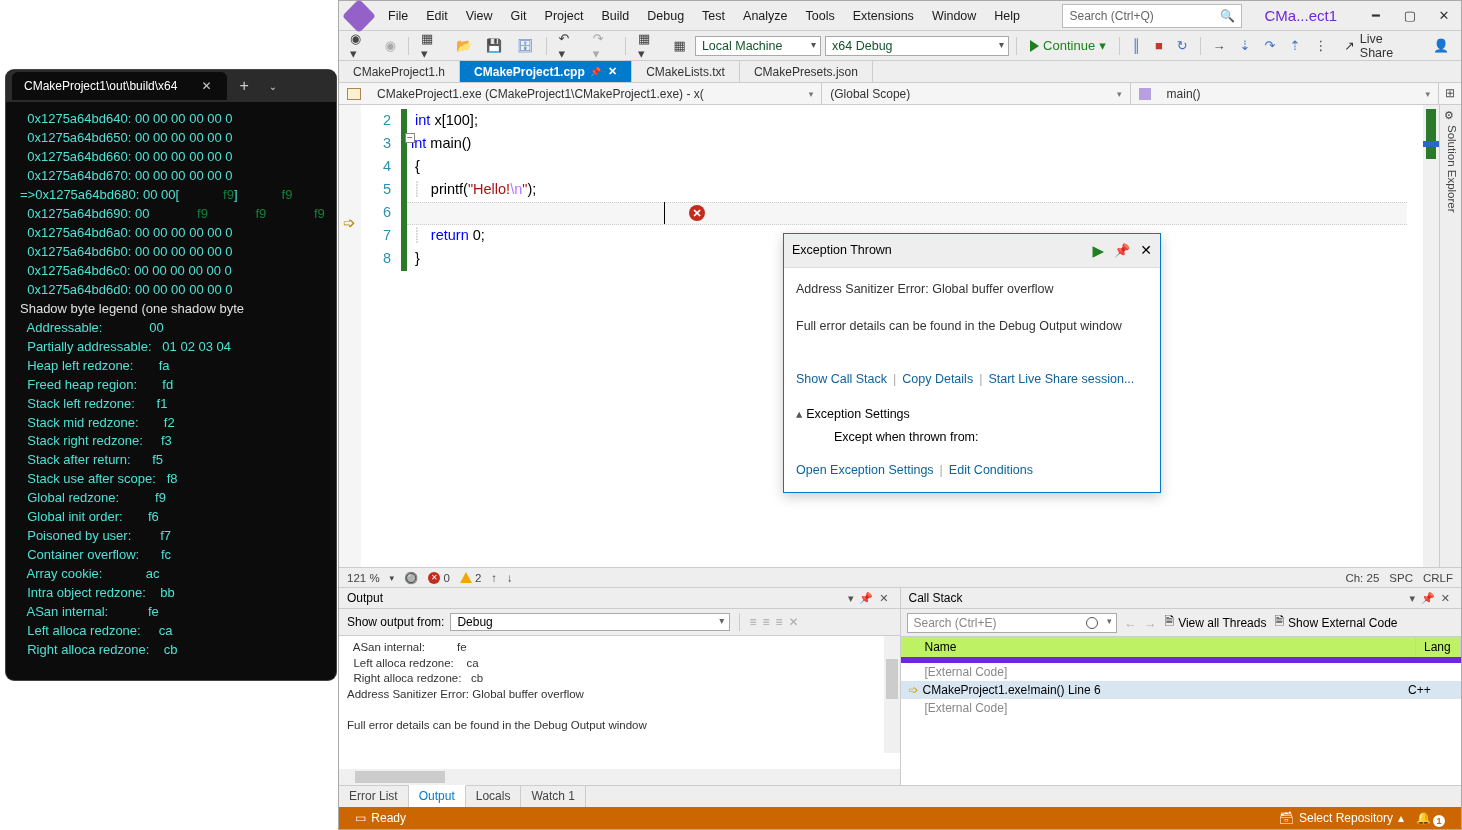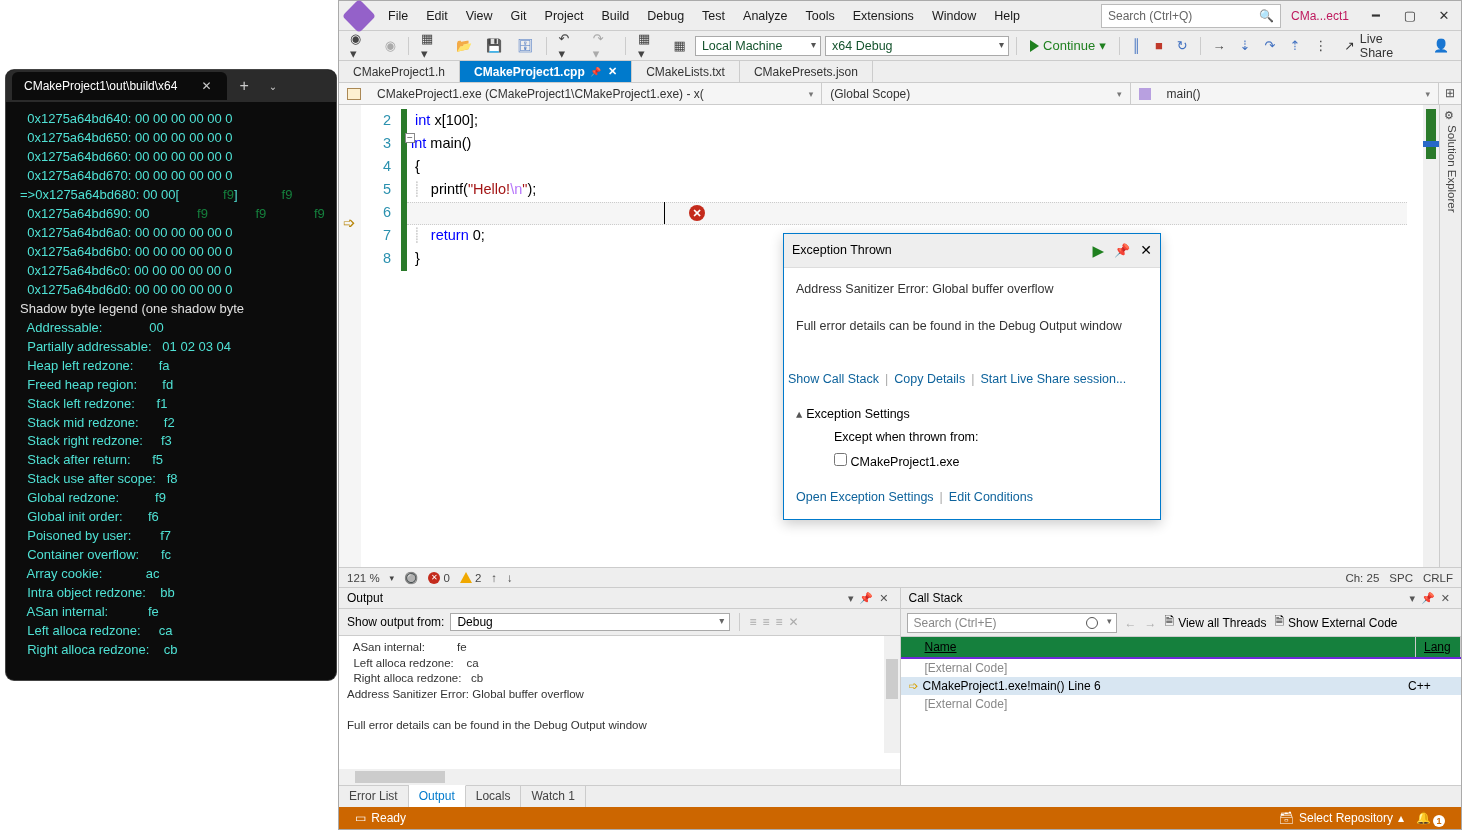--- a/index.html
+++ b/index.html
@@ -20,21 +20,21 @@
 
 .vs { position: absolute; left: 338px; top: 0; right: 0; bottom: 0; background: #eee; border: 1px solid #aaa; display: flex; flex-direction: column; }
 
 
 .titlebar { background: #eee; height: 30px; display: flex; align-items: center; border-bottom: 1px solid #ccc; }
 .vs-logo { width: 24px; height: 24px; margin: 0 8px; background: #9461c9; transform: rotate(45deg); border-radius: 4px; }
 .menu { display: flex; }
 .menu-item { padding: 5px 9px; font-size: 12.5px; color: #1a1a1a; }
 .search-box { margin-left: auto; display: flex; align-items: center; border: 1px solid #bbb; background: #fff; height: 24px; width: 180px; padding: 0 6px; font-size: 12px; color: #666; position: relative; }
 .search-mag { margin-left: auto; color: #555; }
-.title-text { margin: 0 10px; font-size: 12px; color: #be185d; }
+.title-text { margin: 0 22px; font-size: 15px; color: #6d28d9; }
 .win-controls { display: flex; }
 .win-btn { width: 34px; height: 28px; display: flex; align-items: center; justify-content: center; color: #333; font-size: 13px; }
 
 
 .toolbar { background: #eee; height: 30px; display: flex; align-items: center; border-bottom: 1px solid #ccc; padding: 0 6px; gap: 4px; }
 .tb-btn { padding: 3px 5px; font-size: 13px; color: #444; display: flex; align-items: center; gap: 2px; }
 .tb-sep { width: 1px; height: 18px; background: #ccc; margin: 0 3px; }
 .tb-combo { border: 1px solid #aaa; background: #fff; font-size: 12.5px; padding: 2px 18px 2px 6px; color: #14532d; position: relative; }
 .tb-combo::after { content: '▾'; position: absolute; right: 4px; color: #555; font-size: 10px; }
 .tb-combo.local { width: 130px; }
@@ -87,21 +87,21 @@
 
 
 .exc-popup { position: absolute; left: 376px; top: 128px; width: 378px; background: #fff; border: 1px solid #007acc; box-shadow: 0 4px 12px rgba(0,0,0,0.2); font-size: 12.5px; }
 .exc-title { background: #eee; padding: 5px 8px; display: flex; align-items: center; border-bottom: 1px solid #ddd; }
 .exc-title-text { flex: 1; }
 .exc-title .play { color: #1f801f; font-size: 15px; margin-right: 10px; }
 .exc-title .pin { font-size: 13px; margin-right: 10px; }
 .exc-title .close { font-size: 14px; }
 .exc-body { padding: 10px 12px; color: #333; }
 .exc-body p { margin-bottom: 14px; }
-.exc-actions { padding: 6px 4px; display: flex; gap: 6px; flex-wrap: wrap; }
+.exc-actions { padding: 6px 12px; display: flex; gap: 6px; flex-wrap: wrap; }
 .exc-link { color: #0e639c; cursor: pointer; }
 .exc-sep { color: #aaa; }
 .exc-settings { padding: 6px 12px 10px; }
 .exc-settings-title::before { content: '▴'; color: #555; margin-right: 4px; }
 .exc-settings .indent { padding-left: 14px; }
 .exc-settings .indent2 { padding-left: 38px; }
 .exc-settings label { display: block; padding: 2px 0; }
 .exc-footer { padding: 0 12px 10px; display: flex; gap: 6px; }
 
 
@@ -128,21 +128,21 @@
 .output-hscroll { height: 16px; background: #f0f0f0; position: relative; }
 .output-hscroll::before { content: ''; position: absolute; left: 16px; width: 90px; top: 2px; bottom: 2px; background: #ccc; }
 
 
 .cs-toolbar { background: #eee; padding: 3px 6px; display: flex; align-items: center; gap: 8px; border-bottom: 1px solid #ccc; font-size: 12px; }
 .cs-search { border: 1px solid #aaa; background: #fff; padding: 2px 24px 2px 6px; width: 210px; position: relative; color: #888; }
 .cs-search::after { content: ''; position: absolute; right: 18px; top: 3px; width: 10px; height: 10px; border: 1.5px solid #555; border-radius: 50%; }
 .cs-toolbar .nav-arrows { color: #aaa; }
 .cs-link { display: flex; align-items: center; gap: 4px; }
 .cs-body { flex: 1; background: #fff; font-size: 12px; }
-.cs-header-row { display: flex; border-bottom: 2px solid #6d28d9; background: #15803d; text-decoration: underline; }
+.cs-header-row { display: flex; border-bottom: 6px solid #6d28d9; background: #bef264; }
 .cs-header-row .col { padding: 3px 8px; border-right: 1px solid #ccc; }
 .cs-header-row .col.name { flex: 1; padding-left: 24px; }
 .cs-header-row .col.lang { width: 45px; }
 .cs-row { display: flex; padding: 2px 8px; }
 .cs-row .col.name { flex: 1; padding-left: 16px; }
 .cs-row .col.lang { width: 45px; }
 .cs-row.ext { color: #888; }
 .cs-row.sel { background: #d8e6f2; }
 .cs-row .arrow { color: #d8a000; margin-right: 4px; margin-left: -16px; }
 
@@ -299,21 +299,20 @@
           <div class="exc-actions">
             <span class="exc-link">Show Call Stack</span>
             <span class="exc-sep">|</span>
             <span class="exc-link">Copy Details</span>
             <span class="exc-sep">|</span>
             <span class="exc-link">Start Live Share session...</span>
           </div>
           <div class="exc-settings">
             <div class="exc-settings-title">Exception Settings</div>
             <div class="indent2">Except when thrown from:</div>
-            <label class="indent2"><input type="checkbox" style=""> <span>CMakeProject1.exe</span></label>
           </div>
           <div class="exc-footer">
             <span class="exc-link">Open Exception Settings</span>
             <span class="exc-sep">|</span>
             <span class="exc-link">Edit Conditions</span>
           </div>
         </div>
       </div>
       <div class="overview-ruler">
         <div class="ov-mark-g"></div>

